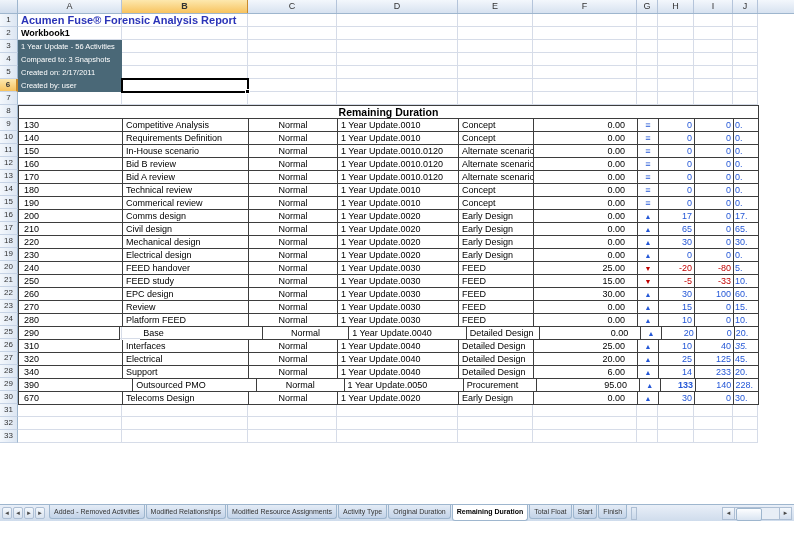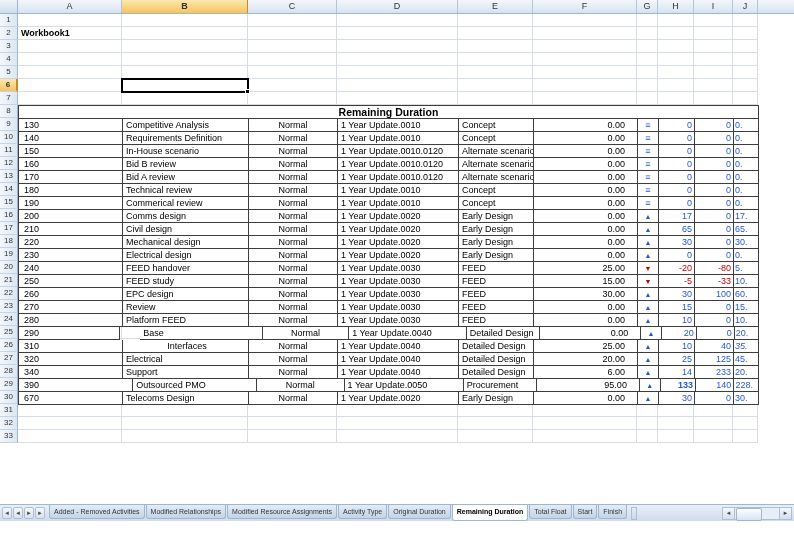--- a/index.html
+++ b/index.html
@@ -144,22 +144,29 @@
       <div class="rowh">28</div>
       <div class="rowh">29</div>
       <div class="rowh">30</div>
       <div class="rowh">31</div>
       <div class="rowh">32</div>
       <div class="rowh">33</div>
     </div>
 
   <div class="gridbg"></div>
 
+  <div class="a1">Acumen Fuse® Forensic Analysis Report</div>
   <div class="a2">Workbook1</div>
 
+  <div class="infoblock">
+    <div>1 Year Update - 56 Activities</div>
+    <div>Compared to: 3 Snapshots</div>
+    <div>Created on: 2/17/2011</div>
+    <div>Created by: user</div>
+  </div>
 
   <div class="selbox"></div>
 
   <div class="rtable">
       <div class="trow">
         <div class="tc ttl" style="width: 740px;">Remaining Duration</div>
       </div>
       <div class="trow">
         <div class="tc c-id" style="width: 104px;">130</div>
         <div class="tc c-desc" style="width: 126px;">Competitive Analysis</div>
@@ -359,21 +366,21 @@
         <div class="tc c-wbs" style="width: 121px;">1 Year Update.0040</div>
         <div class="tc c-wbsn" style="width: 75px;">Detailed Design</div>
         <div class="tc c-val" style="width: 104px;">0.00</div>
         <div class="tc c-ico" style="width: 21px;"><span class="ticon up">▲</span></div>
         <div class="tc c-num" style="width: 36px;">20</div>
         <div class="tc c-num" style="width: 39px;">0</div>
         <div class="tc c-fin" style="width: 25px;">20.</div>
       </div>
       <div class="trow">
         <div class="tc c-id" style="width: 104px;">310</div>
-        <div class="tc c-desc" style="width: 126px; text-align: center;">Interfaces</div>
+        <div class="tc c-desc" style="width: 126px;">Interfaces</div>
         <div class="tc c-type" style="width: 89px;">Normal</div>
         <div class="tc c-wbs" style="width: 121px;">1 Year Update.0040</div>
         <div class="tc c-wbsn" style="width: 75px;">Detailed Design</div>
         <div class="tc c-val" style="width: 104px;">25.00</div>
         <div class="tc c-ico" style="width: 21px;"><span class="ticon up">▲</span></div>
         <div class="tc c-num" style="width: 36px;">10</div>
         <div class="tc c-num" style="width: 39px;">40</div>
         <div class="tc c-fin" style="width: 25px; font-style: italic;">35.</div>
       </div>
       <div class="trow">

